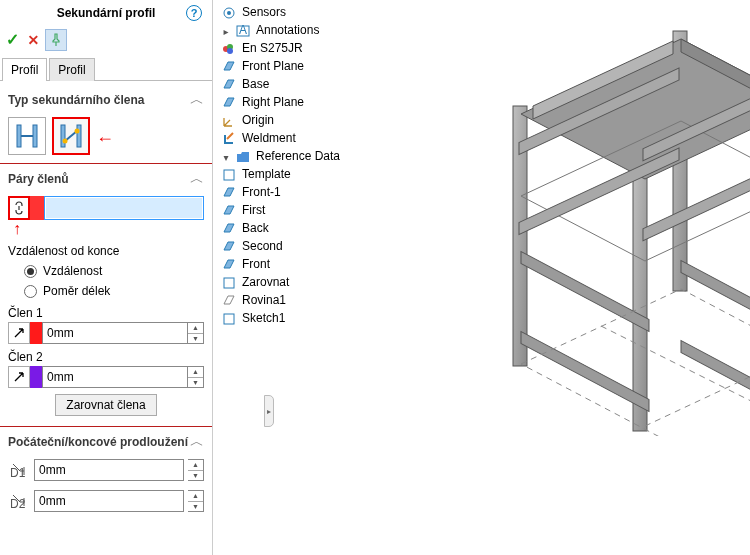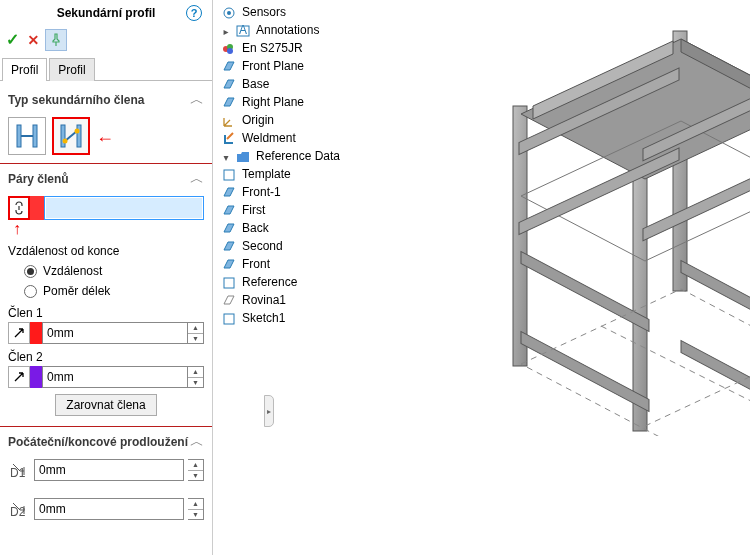--- a/index.html
+++ b/index.html
@@ -35,21 +35,21 @@
 .radio.checked::after { content: ''; width: 7px; height: 7px; background: #333; border-radius: 50%; }
 .sublabel { padding: 6px 0 2px 0; }
 .member-row { display: flex; align-items: stretch; gap: 0; }
 .arrow-btn { width: 22px; height: 22px; border: 1px solid #aaa; background: #fff; display: inline-flex; align-items: center; justify-content: center; }
 .color-swatch { width: 12px; height: 22px; }
 .val-input { flex: 1; height: 22px; border: 1px solid #888; padding: 0 4px; display: flex; align-items: center; background: #fff; }
 .spinner { width: 16px; height: 22px; border: 1px solid #888; border-left: none; display: flex; flex-direction: column; }
 .spinner div { flex: 1; display: flex; align-items: center; justify-content: center; font-size: 7px; color: #555; border-bottom: 1px solid #aaa; }
 .spinner div:last-child { border-bottom: none; }
 .align-btn { border: 1px solid #aaa; background: #f0f0f0; padding: 3px 10px; margin: 6px auto 2px auto; display: block; }
-.ext-row { display: flex; align-items: stretch; gap: 4px; margin-bottom: 17px; }
+.ext-row { display: flex; align-items: stretch; gap: 4px; margin-bottom: 9px; }
 .dim-icon { width: 22px; height: 22px; display: inline-flex; align-items: center; justify-content: center; }
 
 .tree-area { flex: 1; padding: 4px 0; position: relative; }
 .tree { list-style: none; margin: 0; padding: 0 0 0 8px; }
 .tree li { display: flex; align-items: center; gap: 4px; padding: 1px 0; }
 .tree .row { display: flex; gap: 5px; }
 .expander { width: 10px; text-align: center; color: #555; font-size: 10px; }
 .ticon { width: 16px; height: 16px; display: inline-flex; align-items: center; justify-content: center; }
 .indent1 { padding-left: 18px; }
 .indent2 { padding-left: 40px; }
@@ -356,21 +356,21 @@
             <span>Front</span>
           </span>
         </li>
     <li class="indent2">
           <span class="row">
             <span class="ticon">
               <svg width="16" height="16">
                 <rect x="3" y="3" width="10" height="10" fill="none" stroke="#2a7db5"></rect>
               </svg>
             </span>
-            <span>Reference</span>
+            <span>Zarovnat</span>
           </span>
         </li>
     <li class="indent1">
           <span class="row">
             <span class="ticon">
               <svg width="16" height="16">
                 <path d="M3 11 L7 3 L13 3 L9 11 Z" fill="none" stroke="#888"></path>
               </svg>
             </span>
             <span>Rovina1</span>

